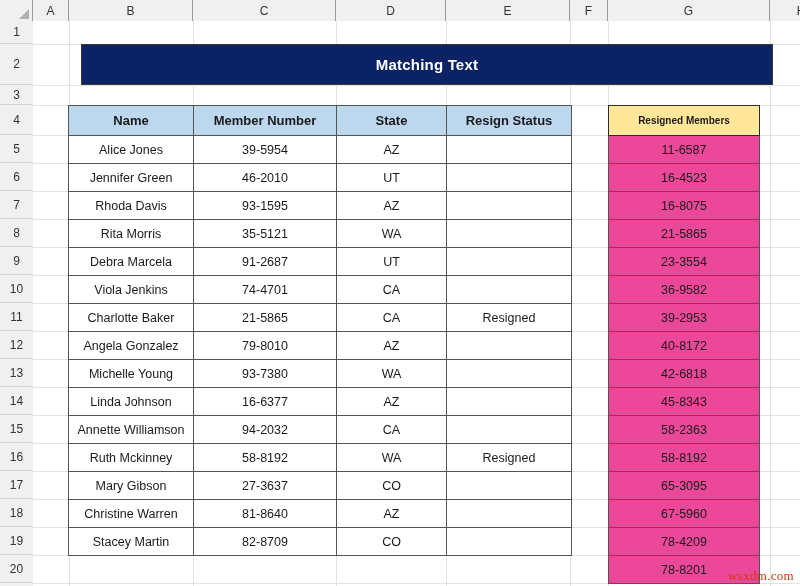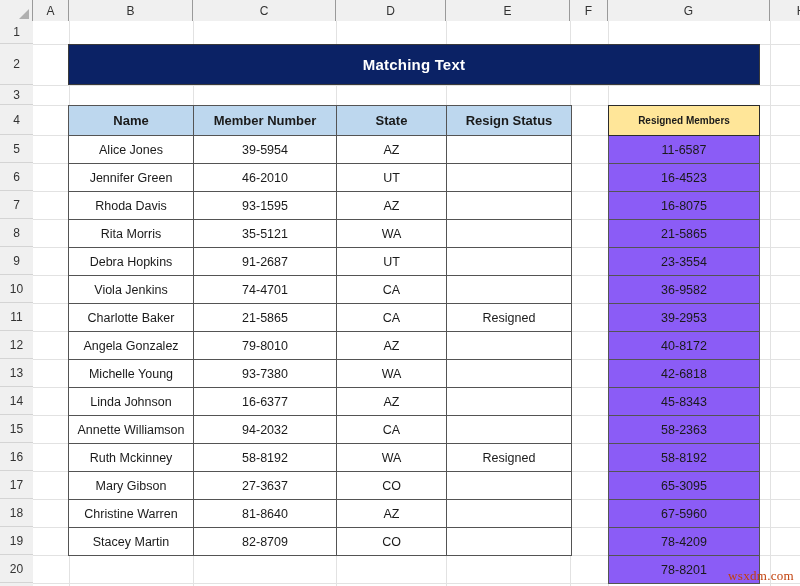--- a/index.html
+++ b/index.html
@@ -94,21 +94,21 @@
   .grid-hline {
     position: absolute;
     left: 0; right: 0;
     height: 1px;
     background: #e2e2e2;
   }
 
   
   .title-banner {
     position: absolute;
-    left: 68px;
+    left: 81px;
     top: 44px;
     width: 692px;
     height: 41px;
     background: #0b2265;
     border: 1px solid #3a3a3a;
     display: flex;
     align-items: center;
     justify-content: center;
     z-index: 6;
   }
@@ -162,21 +162,21 @@
     border-collapse: collapse;
     table-layout: fixed;
   }
   .side-table th, .side-table td {
     border: 1px solid #545454;
     height: 28px;
     font-size: 12.5px;
     color: #1a1a1a;
     text-align: center;
     vertical-align: middle;
-    background: #8b5cf6;
+    background: #ec4899;
     white-space: nowrap;
   }
   .side-table th {
     background: #ffe699;
     font-weight: bold;
     font-size: 10px;
     height: 30px;
     border: 1px solid #2b2b2b;
   }
 
@@ -301,21 +301,21 @@
           <td>AZ</td>
           <td></td>
         </tr>
         <tr>
           <td>Rita Morris</td>
           <td>35-5121</td>
           <td>WA</td>
           <td></td>
         </tr>
         <tr>
-          <td>Debra Hopkins</td>
+          <td>Debra Marcela</td>
           <td>91-2687</td>
           <td>UT</td>
           <td></td>
         </tr>
         <tr>
           <td>Viola Jenkins</td>
           <td>74-4701</td>
           <td>CA</td>
           <td></td>
         </tr>

